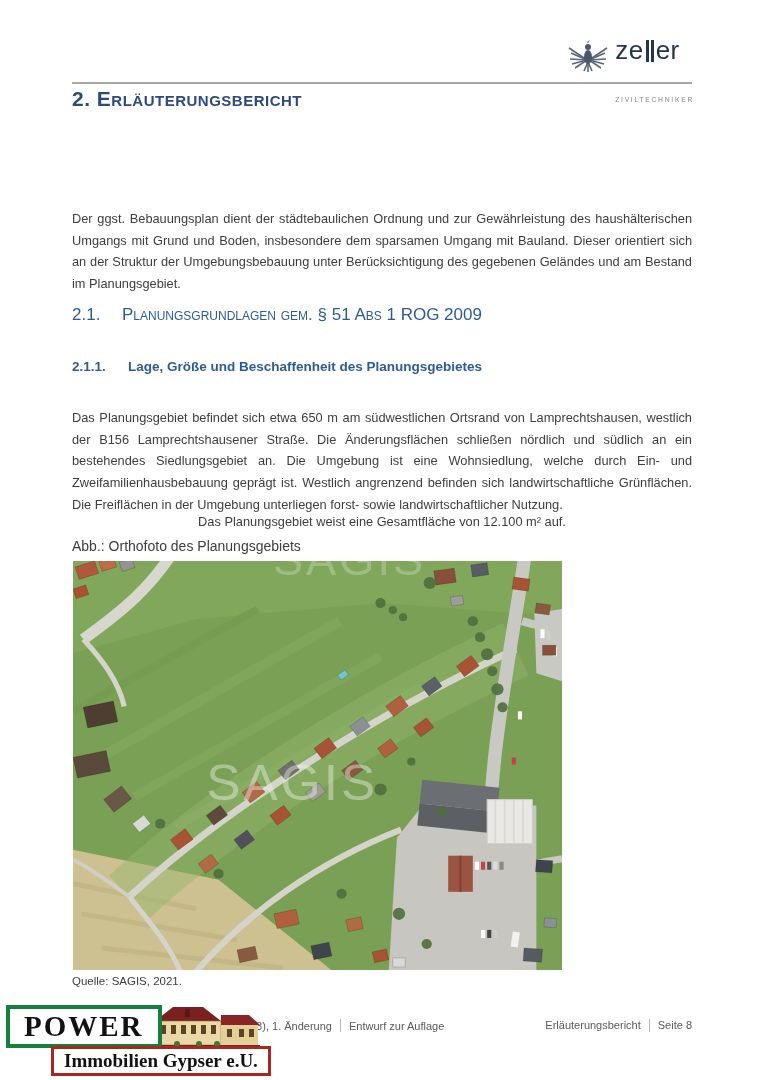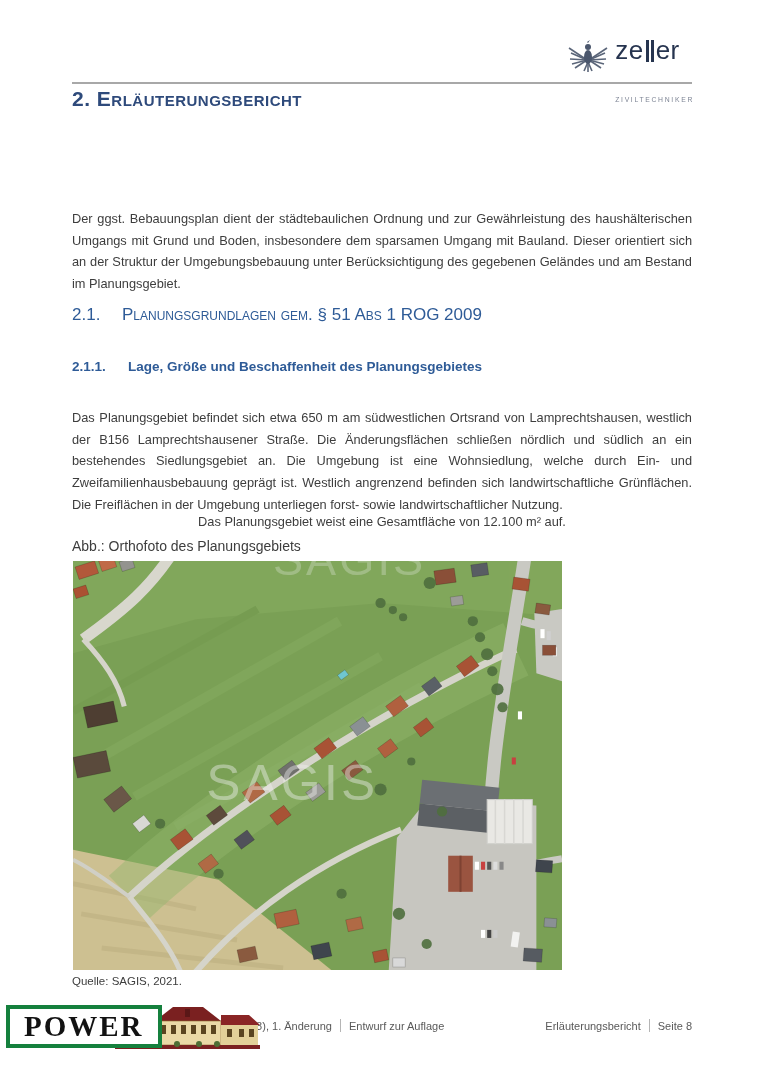--- a/index.html
+++ b/index.html
@@ -29,21 +29,21 @@
   .p2{top:195px;}
   .p3{top:394px;}
   .p4{top:498px;text-align:center;}
   .figcaption{position:absolute;top:538px;left:72px;font-size:14px;color:#3d3d3d;}
   .figsource{position:absolute;top:975px;left:72px;font-size:11.5px;color:#3d3d3d;}
   
   .photo{position:absolute;top:561px;left:73px;width:489px;height:409px;background:#7aa055;}
   .photo svg{display:block;width:100%;height:100%;}
   
   .footer-left{position:absolute;top:1019px;left:250px;display:flex;align-items:center;gap:8px;font-size:11px;color:#595959;white-space:nowrap;}
-  .footer-right{position:absolute;top:1019px;right:72px;display:flex;align-items:center;gap:8px;font-size:11px;color:#595959;white-space:nowrap;}
+  .footer-right{position:absolute;top:1019px;right:72px;display:flex;gap:8px;font-size:11px;color:#595959;white-space:nowrap;}
   .fdiv{display:inline-block;width:1px;height:13px;background:#b5b5b5;}
   
   .stamp-house{position:absolute;top:1007px;left:115px;width:145px;height:46px;z-index:1;}
   .stamp-box1{
     position:absolute;top:1005px;left:6px;z-index:2;background:#ffffff;border:4px solid #15803d;
     padding:1px 14px 2px 14px;font-family:"Liberation Serif",serif;font-weight:700;font-size:29px;
     color:#121212;letter-spacing:2px;line-height:32px;
   }
   .stamp-box2{
     position:absolute;top:1046px;left:51px;z-index:3;background:#ffffff;border:3px solid #a8271e;
@@ -264,20 +264,21 @@
     <rect x="0" y="38" width="145" height="4" fill="#7a2020"></rect>
     <g fill="#4e6e34">
       <circle cx="44" cy="37" r="3"></circle>
         <circle cx="62" cy="37" r="3"></circle>
         <circle cx="84" cy="37" r="3"></circle>
         <circle cx="102" cy="37" r="3"></circle>
     </g>
     <rect x="70" y="2" width="5" height="8" fill="#5a1717"></rect>
   </svg>
   <div class="stamp-box1">POWER</div>
+  <div class="stamp-box2">Immobilien Gypser e.U.</div>
 
   <div class="footer-left">
     <span>18), 1. Änderung</span>
     <span class="fdiv"></span>
     <span>Entwurf zur Auflage</span>
   </div>
   <div class="footer-right">
     <span>Erläuterungsbericht</span>
     <span class="fdiv"></span>
     <span>Seite 8</span>

